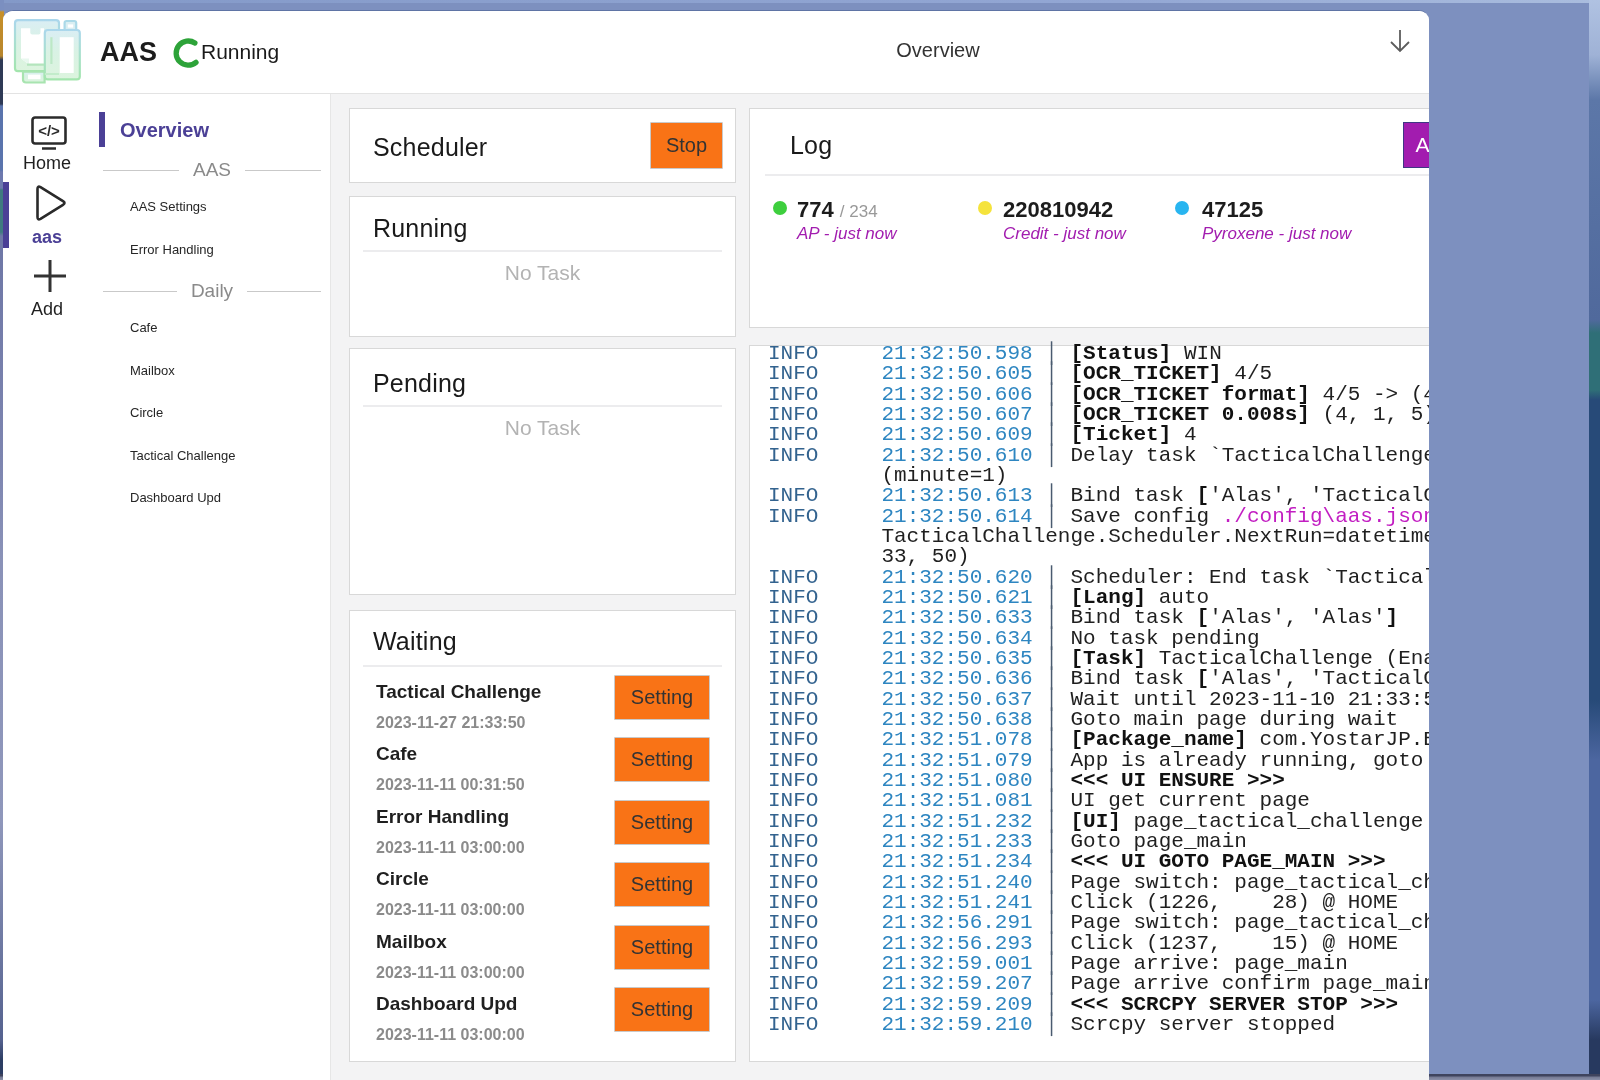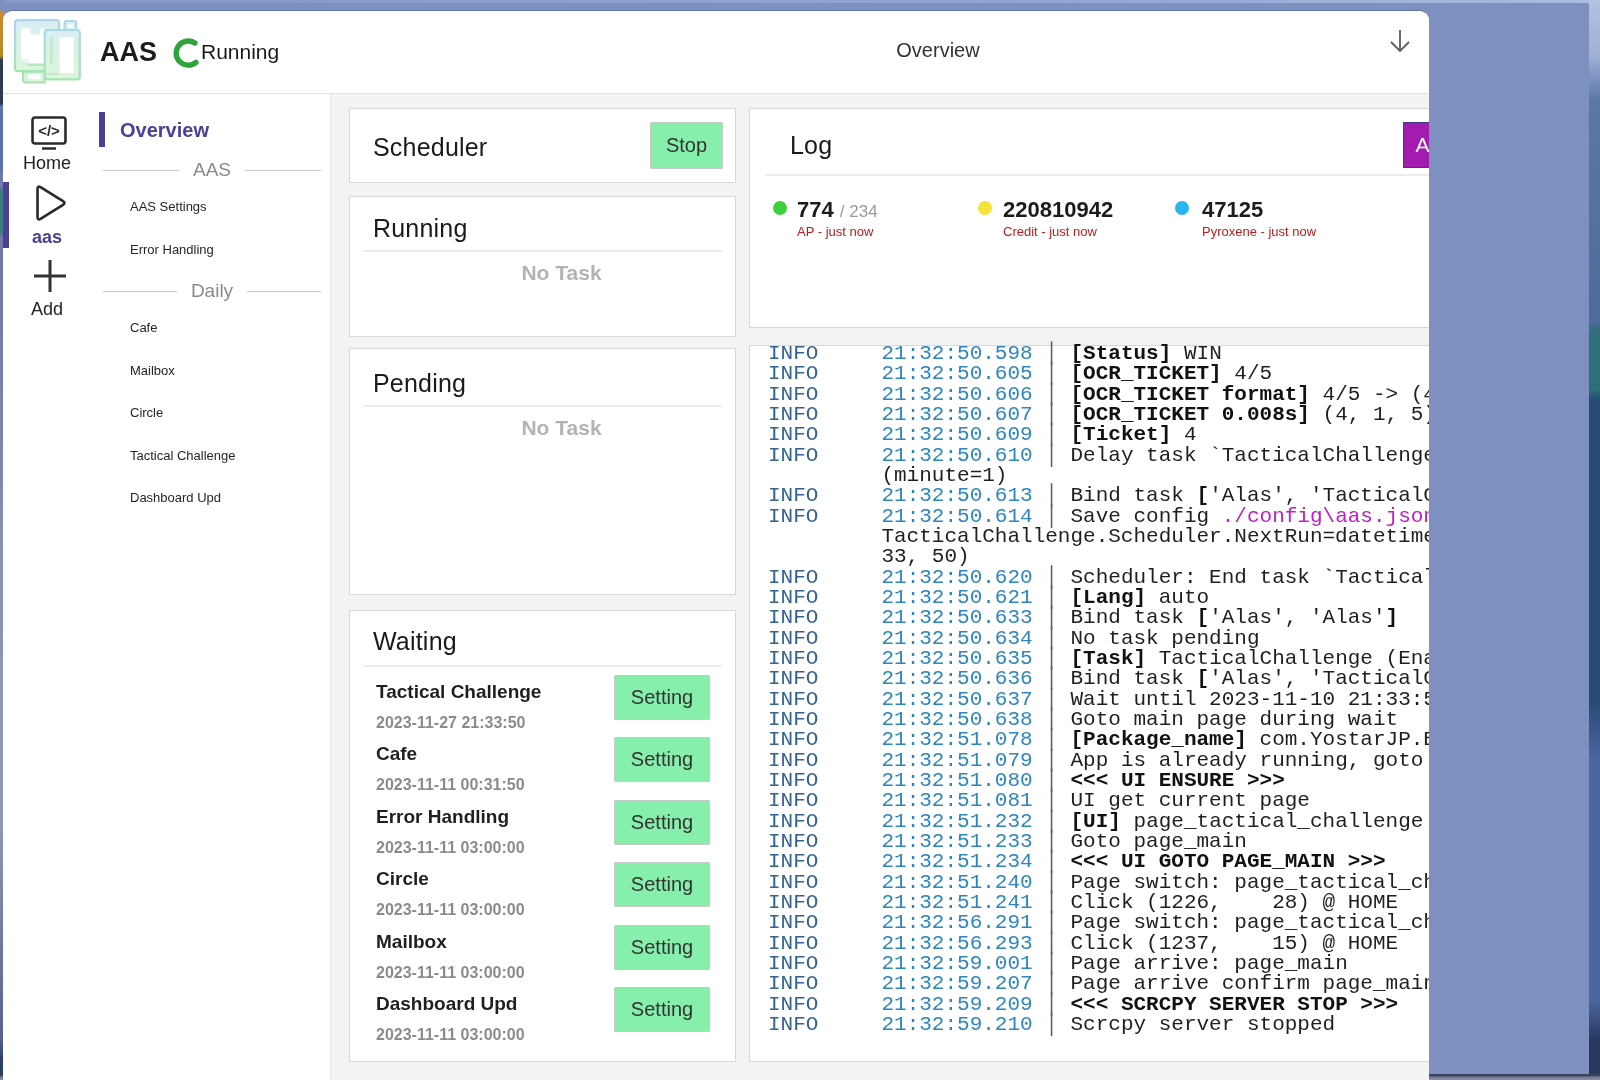--- a/index.html
+++ b/index.html
@@ -8,31 +8,31 @@
   #deskL{left:0;top:0;width:4px;height:1080px;
     background:linear-gradient(#7b8fc0 0px,#7b8fc0 10px,#c79029 12px,#b8862c 56px,#2e3a56 60px,#2e3a56 104px,#5a74ad 106px,#5a74ad 170px,#6d79ae 172px,#6d79ae 188px,#3f7a80 190px,#3f7a80 232px,#6e77a6 236px,#7d85b0 460px,#8a92b8 560px,#8f97bb 820px,#55628f 1040px,#2c3d63 1060px,#2c3d63 1080px);}
   #deskR{left:1589px;top:0;width:11px;height:1080px;
     background:linear-gradient(#b0c2e2 0px,#9fb2d6 55px,#5c77a8 100px,#50699c 320px,#2f6f77 333px,#2f6f77 390px,#274a78 400px,#274a78 700px,#4c66a0 760px,#4c66a0 1000px,#27395f 1040px,#27395f 1080px);}
   #deskT{left:0;top:0;width:1600px;height:3px;background:linear-gradient(90deg,#8399c8,#93a7d4 70%,#aabdde);}
   #deskB{left:0;top:1074px;width:1600px;height:6px;background:linear-gradient(#3f445e 0,#3f445e 2px,#757a94 3px,#8b90a8 6px);}
   #win{left:3px;top:2px;width:1426px;height:1072px;background:#fff;border-radius:10px 10px 4px 4px;overflow:hidden;border-top:1px solid #5f74a5;margin-top:8px;}
   .card{position:absolute;background:#fff;border:1px solid #d8d8d8;box-sizing:border-box;}
   .ctitle{font-size:25px;color:#1a1a1a;letter-spacing:0.2px;}
   .cdiv{position:absolute;height:2px;background:#ececee;}
-  .notask{font-size:21px;font-weight:bold;color:#b3b3b3;padding-left:19px;}
-  .btn{position:absolute;box-sizing:border-box;border:1px solid #c9c9c9;background:#86efac;color:#333;
+  .notask{font-size:21px;font-weight:normal;color:#b3b3b3;}
+  .btn{position:absolute;box-sizing:border-box;border:1px solid #c9c9c9;background:#f97316;color:#333;
        display:flex;align-items:center;justify-content:center;font-size:20px;border-radius:1px;}
   .mitem{position:absolute;font-size:13px;color:#262626;}
   .msep{position:absolute;width:218px;left:100px;height:20px;display:flex;align-items:center;color:#8a8a8a;font-size:19px;}
   .msep .ln{flex:1;height:1px;background:#c9c9c9;}
   .msep .tx{padding:0 14px;}
   .wname{position:absolute;font-size:19px;font-weight:bold;color:#1f1f1f;}
   .wtime{position:absolute;font-size:16px;font-weight:bold;color:#8b8b8b;}
   .statv{position:absolute;font-size:22px;font-weight:bold;color:#1c1c1c;}
-  .stats{position:absolute;font-size:13px;color:#b91c1c;}
+  .stats{position:absolute;font-size:17px;color:#a21caf;font-style:italic;}
   .dot{position:absolute;width:14px;height:14px;border-radius:50%;}
   #logpre{position:absolute;left:765px;top:333px;font-family:"Liberation Mono",monospace;
     font-size:21px;line-height:20.33px;white-space:pre;color:#1f1f1f;margin:0;}
   #logpre .i{color:#33638f;}
   #logpre .t{color:#2e86c1;}
   #logpre .p{color:#4a5b70;}
   #logpre .m{color:#c21ec2;}
   #logpre b{font-weight:bold;color:#111;}
 </style>
 </head>

